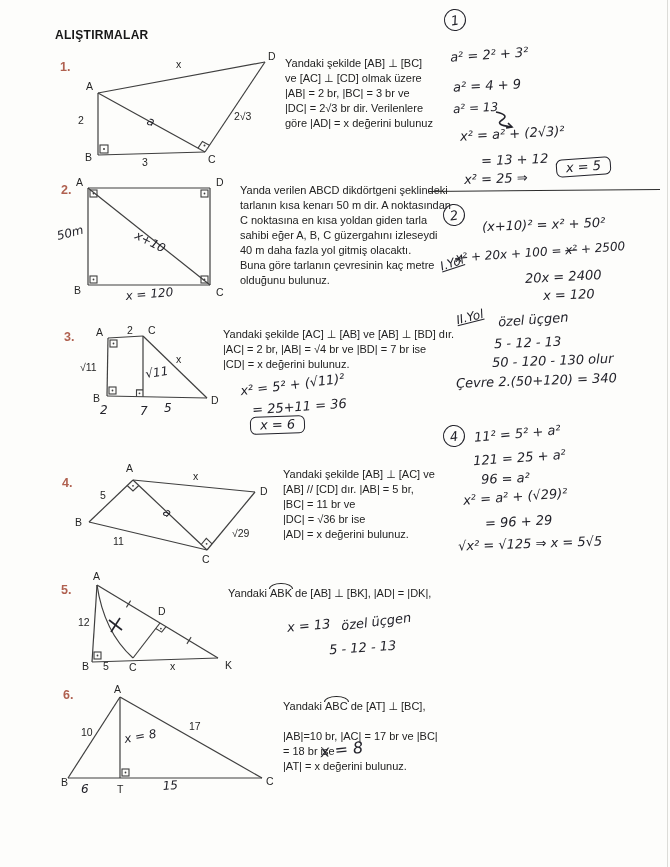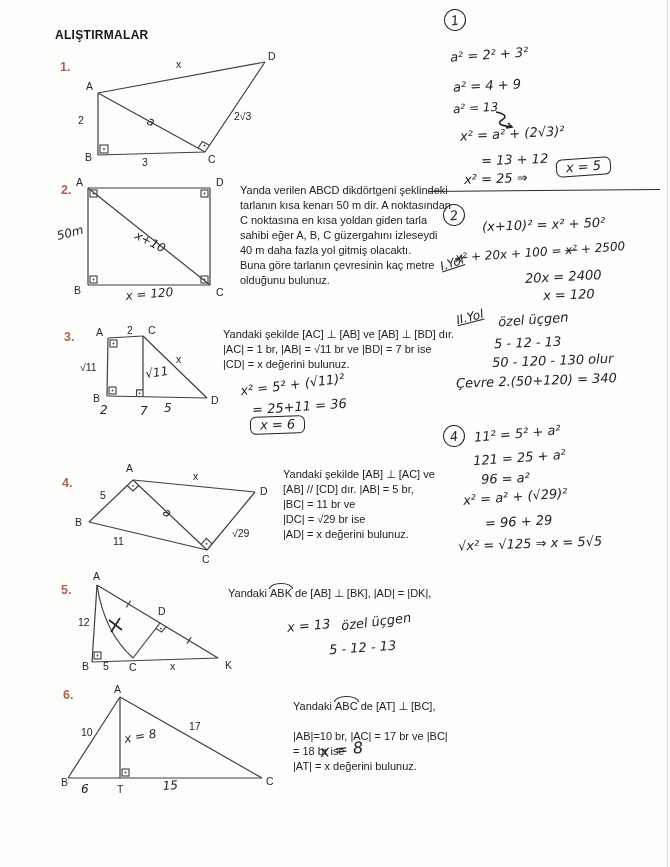--- a/index.html
+++ b/index.html
@@ -56,20 +56,25 @@
     <text x="28" y="42">A</text>
     <text x="27" y="113">B</text>
     <text x="150" y="115">C</text>
     <text x="210" y="12">D</text>
     <text x="118" y="20">x</text>
     <text x="20" y="76">2</text>
     <text x="84" y="118">3</text>
     <text x="176" y="72">2√3</text>
     <text class="hwt" x="88" y="76" transform="rotate(20 88 76)">a</text>
   </svg>
+  <div class="ptext" style="left:285px;top:56px">Yandaki şekilde [AB] ⊥ [BC]
+ve [AC] ⊥ [CD] olmak üzere
+|AB| = 2 br, |BC| = 3 br ve
+|DC| =  2√3  br dir. Verilenlere
+göre |AD| = x değerini bulunuz</div>
 
   <div class="pnum" style="left:61px;top:183px">2.</div>
   <svg style="left:42px;top:176px" width="195" height="135" viewBox="0 0 195 135">
     <line class="geo" x1="46" y1="12" x2="168" y2="12"></line>
     <line class="geo" x1="46" y1="12" x2="46" y2="109"></line>
     <line class="geo" x1="46" y1="109" x2="168" y2="109"></line>
     <line class="geo" x1="168" y1="12" x2="168" y2="109"></line>
     <line class="geo" x1="46" y1="12" x2="168" y2="109"></line>
     <rect class="geo2" x="48" y="14" width="7" height="7"></rect>
       <circle class="dot" cx="51.5" cy="17.5" r="0.9"></circle>
@@ -114,21 +119,21 @@
     <text x="51" y="77">B</text>
     <text x="169" y="79">D</text>
     <text x="38" y="46">√11</text>
     <text x="134" y="38">x</text>
     <text class="hwt" x="104" y="53" font-size="11" transform="rotate(-8 104 53)">√11</text>
     <text class="hwt" x="58" y="89" font-size="13">2</text>
     <text class="hwt" x="98" y="90" font-size="13">7</text>
     <text class="hwt" x="122" y="87" font-size="13">5</text>
   </svg>
   <div class="ptext" style="left:223px;top:327px">Yandaki şekilde [AC] ⊥ [AB] ve [AB] ⊥ [BD] dır.
-|AC| = 1 br, |AB| =  √11  br ve |BD| = 7 br ise
+|AC| = 2 br, |AB| =  √4  br ve |BD| = 7 br ise
 |CD| = x değerini bulunuz.</div>
   <div class="hw" style="left:240px;top:377px;transform:rotate(-7deg)">x² = 5² + (√11)²</div>
   <div class="hw" style="left:252px;top:399px;transform:rotate(-4deg)">= 25+11 = 36</div>
   <div class="hw" style="left:250px;top:416px;transform:rotate(-2deg)"><span class="hwbox">x = 6</span></div>
 
   <div class="pnum" style="left:62px;top:476px">4.</div>
   <svg style="left:58px;top:458px" width="235" height="115" viewBox="0 0 235 115">
     <line class="geo" x1="31" y1="64" x2="75" y2="22"></line>
     <line class="geo" x1="75" y1="22" x2="197" y2="34"></line>
     <line class="geo" x1="197" y1="34" x2="149" y2="92"></line>
@@ -144,21 +149,21 @@
     <text x="202" y="37">D</text>
     <text x="42" y="41">5</text>
     <text x="135" y="22">x</text>
     <text x="55" y="87">11</text>
     <text x="174" y="79">√29</text>
     <text class="hwt" x="104" y="56" transform="rotate(32 104 56)">a</text>
   </svg>
   <div class="ptext" style="left:283px;top:467px">Yandaki şekilde [AB] ⊥ [AC] ve
 [AB] // [CD] dır. |AB| = 5 br,
 |BC| = 11 br ve
-|DC| =  √29   br ise
+|DC| =  √36   br ise
 |AD| = x değerini bulunuz.</div>
 
   <div class="pnum" style="left:61px;top:583px">5.</div>
   <svg style="left:58px;top:570px" width="195" height="105" viewBox="0 0 195 105">
     <line class="geo" x1="39" y1="15" x2="34" y2="92"></line>
     <line class="geo" x1="34" y1="92" x2="160" y2="88"></line>
     <line class="geo" x1="39" y1="15" x2="160" y2="88"></line>
     <path class="geo" d="M39,15 Q46,62 75,88"></path>
     <line class="geo" x1="75" y1="88" x2="102" y2="53"></line>
     <rect class="geo2" x="36" y="82" width="7" height="7"></rect>
@@ -196,21 +201,21 @@
     <text x="61" y="12">A</text>
     <text x="8" y="105">B</text>
     <text x="213" y="104">C</text>
     <text x="64" y="112">T</text>
     <text x="28" y="55">10</text>
     <text x="136" y="49">17</text>
     <text class="hwt" x="72" y="62" font-size="13" transform="rotate(-10 72 62)">x = 8</text>
     <text class="hwt" x="28" y="112" font-size="14">6</text>
     <text class="hwt" x="110" y="109" font-size="15" transform="rotate(-4 110 109)">15</text>
   </svg>
-  <div class="ptext" style="left:293px;top:684px">
+  <div class="ptext" style="left:283px;top:684px">
     <div><span>Yandaki </span><span class="hat">ABC</span><span> de [AT] ⊥ [BC],</span></div>
     <div>|AB|=10 br, |AC| = 17 br ve |BC|
 = 18 br ise
 |AT| = x değerini bulunuz.</div>
   </div>
   <div class="hw lg" style="left:320px;top:740px;transform:rotate(-6deg)">x = 8</div>
 
   <div class="circ" style="left:444px;top:9px">1</div>
   <div class="hw" style="left:450px;top:47px;transform:rotate(-4deg)">a² = 2² + 3²</div>
   <div class="hw" style="left:453px;top:78px;transform:rotate(-3deg)">a² = 4 + 9</div>

